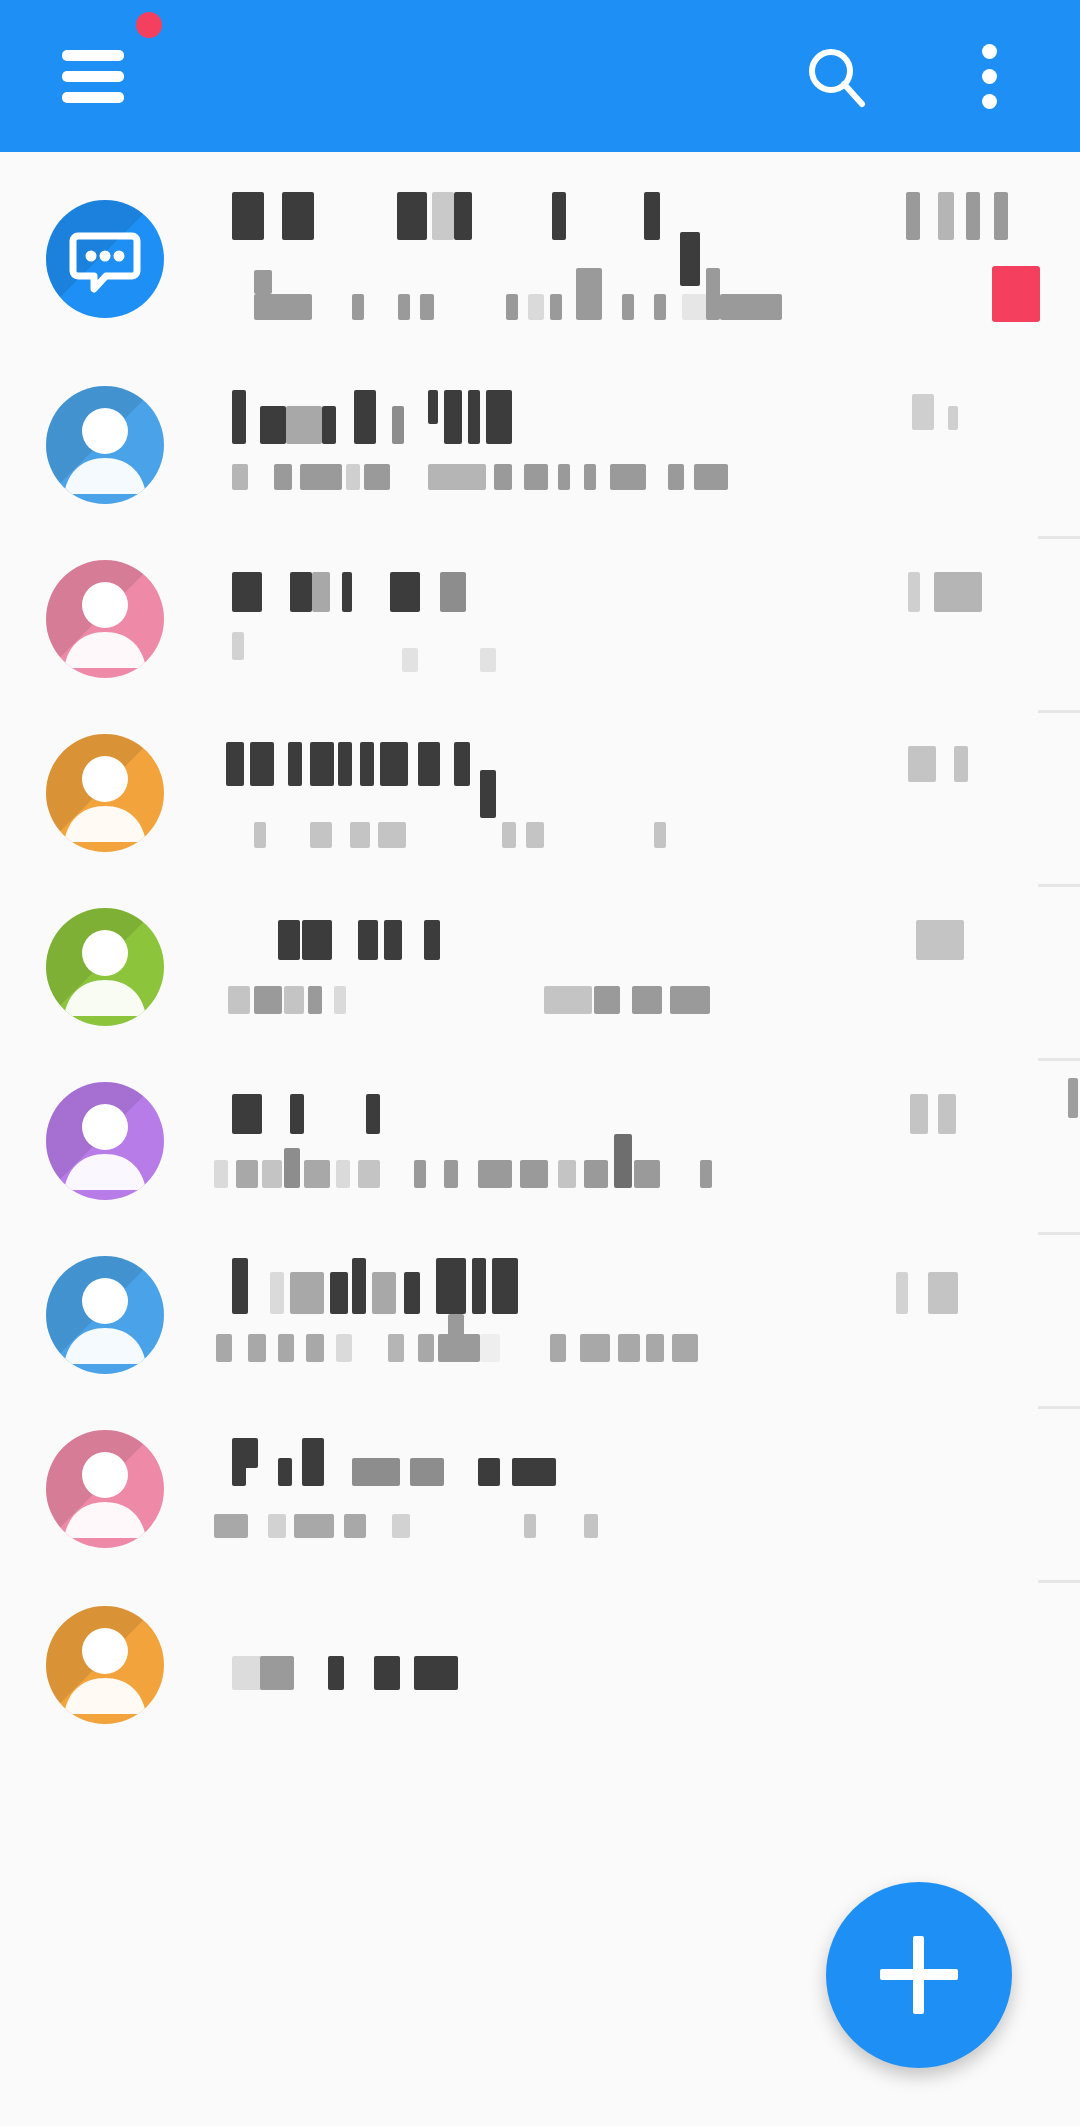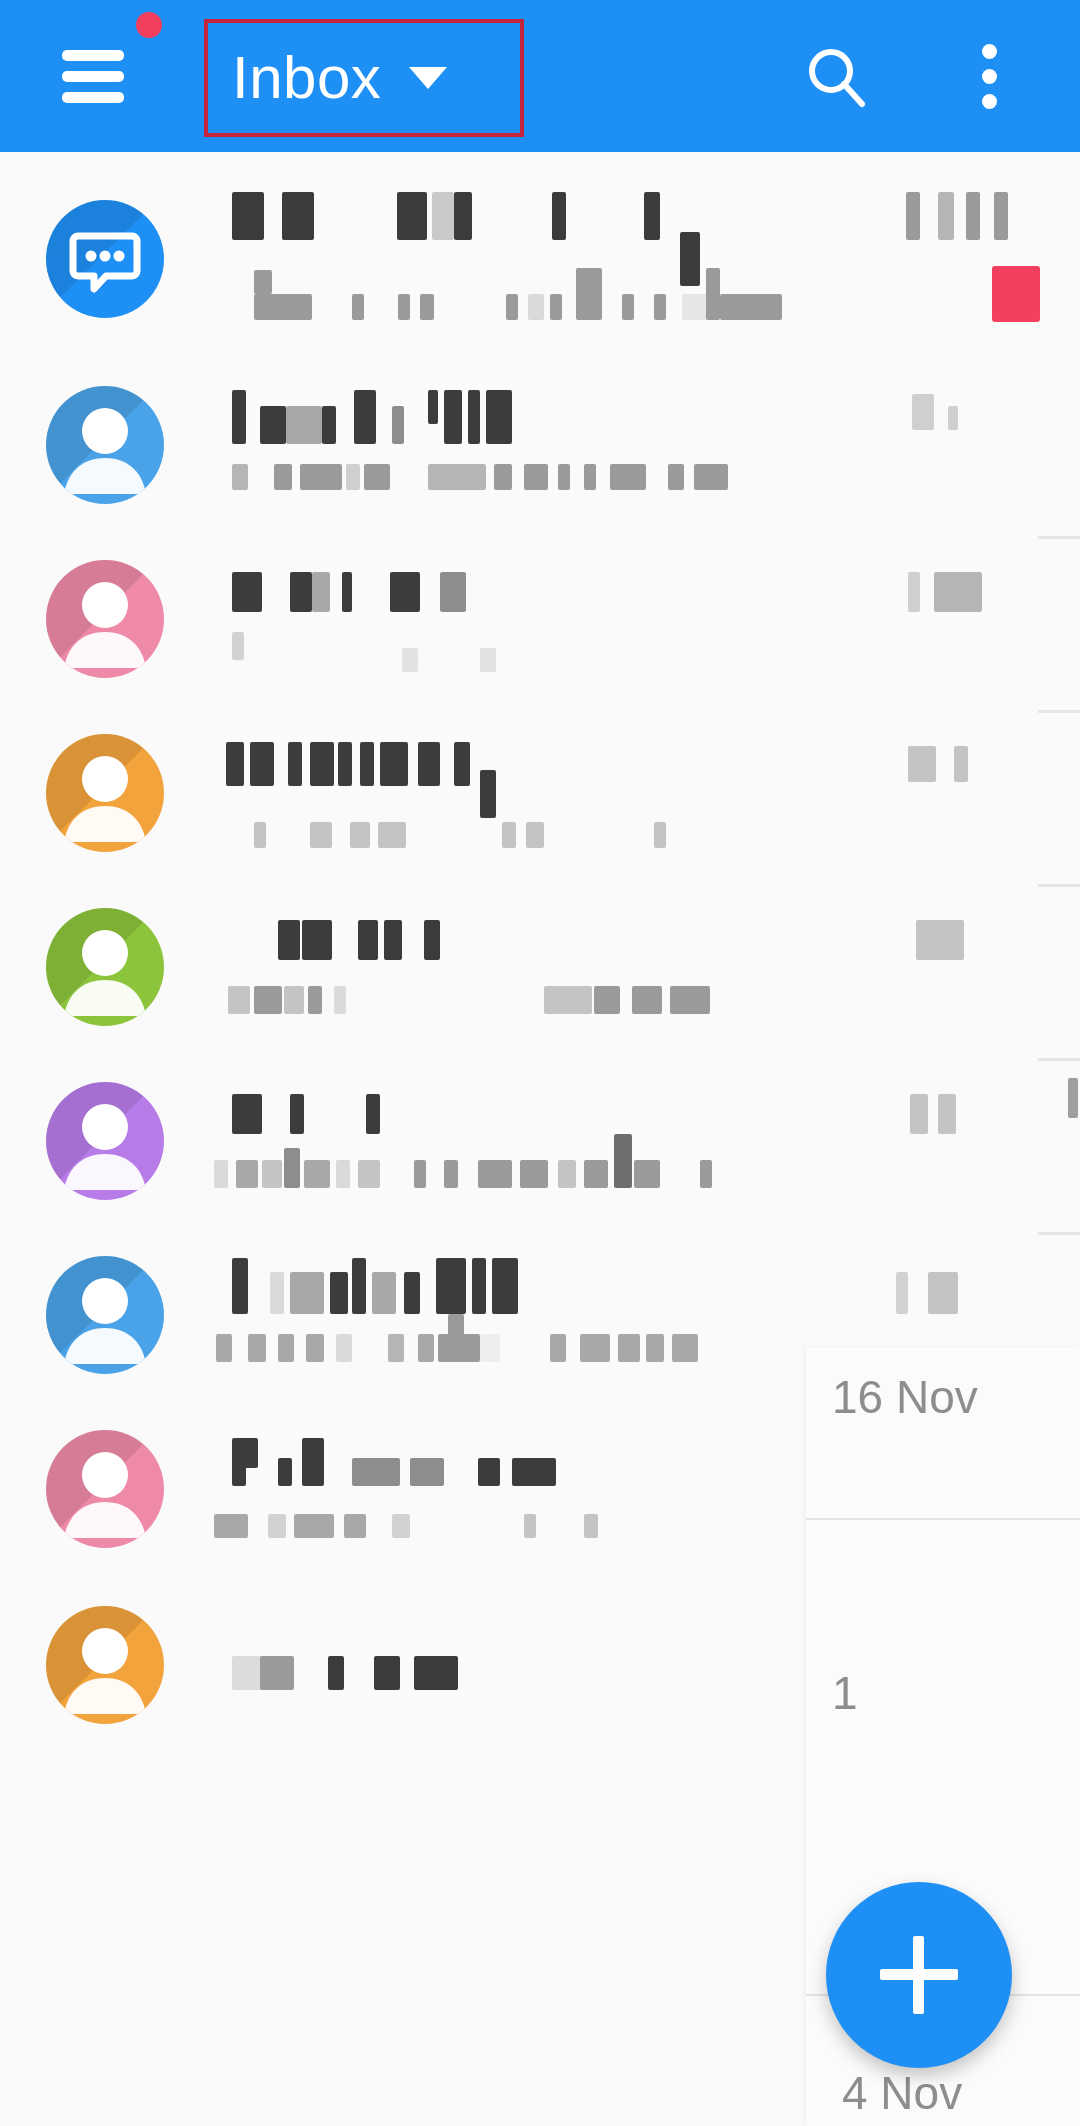--- a/index.html
+++ b/index.html
@@ -243,24 +243,20 @@
 
   <div class="appbar">
 
     <div class="menu-btn">
       <span class="bar"></span>
       <span class="bar"></span>
       <span class="bar"></span>
     </div>
     <div class="menu-dot"></div>
 
-    <div class="title-box">
-      <span class="title-text">Inbox</span>
-      <span class="title-caret"></span>
-    </div>
 
     <div class="search-btn">
       <svg viewBox="0 0 64 64" width="64" height="64" aria-hidden="true">
         <circle cx="26" cy="26" r="19" fill="none" stroke="#ffffff" stroke-width="6"></circle>
         <line x1="39" y1="39" x2="57" y2="59" stroke="#ffffff" stroke-width="6" stroke-linecap="round"></line>
       </svg>
     </div>
 
     <div class="overflow-btn">
       <i></i>
@@ -584,26 +580,19 @@
           <span class="blk" style="left:142px;top:72px; width:26px; height:34px; background:#3c3c3c;"></span>
           <span class="blk" style="left:182px;top:72px; width:44px; height:34px; background:#3c3c3c;"></span>
         </div>
       </div>
     </div>
 
   </div>
 
   <div class="scroll-thumb" style="top:1078px;height:40px;"></div>
 
-  <div class="overlay-card">
-    <div class="ov-line" style="top:170px;"></div>
-    <div class="ov-line" style="top:646px;"></div>
-    <span class="ov-date" style="left:26px; top:22px;">16 Nov</span>
-    <span class="ov-date" style="left:26px; top:318px;">1</span>
-    <span class="ov-date" style="left:36px; top:718px;">4 Nov</span>
-  </div>
 
   <div class="fab">
     <span class="plus-h"></span>
     <span class="plus-v"></span>
   </div>
 
 </div>
 
 </body></html>

